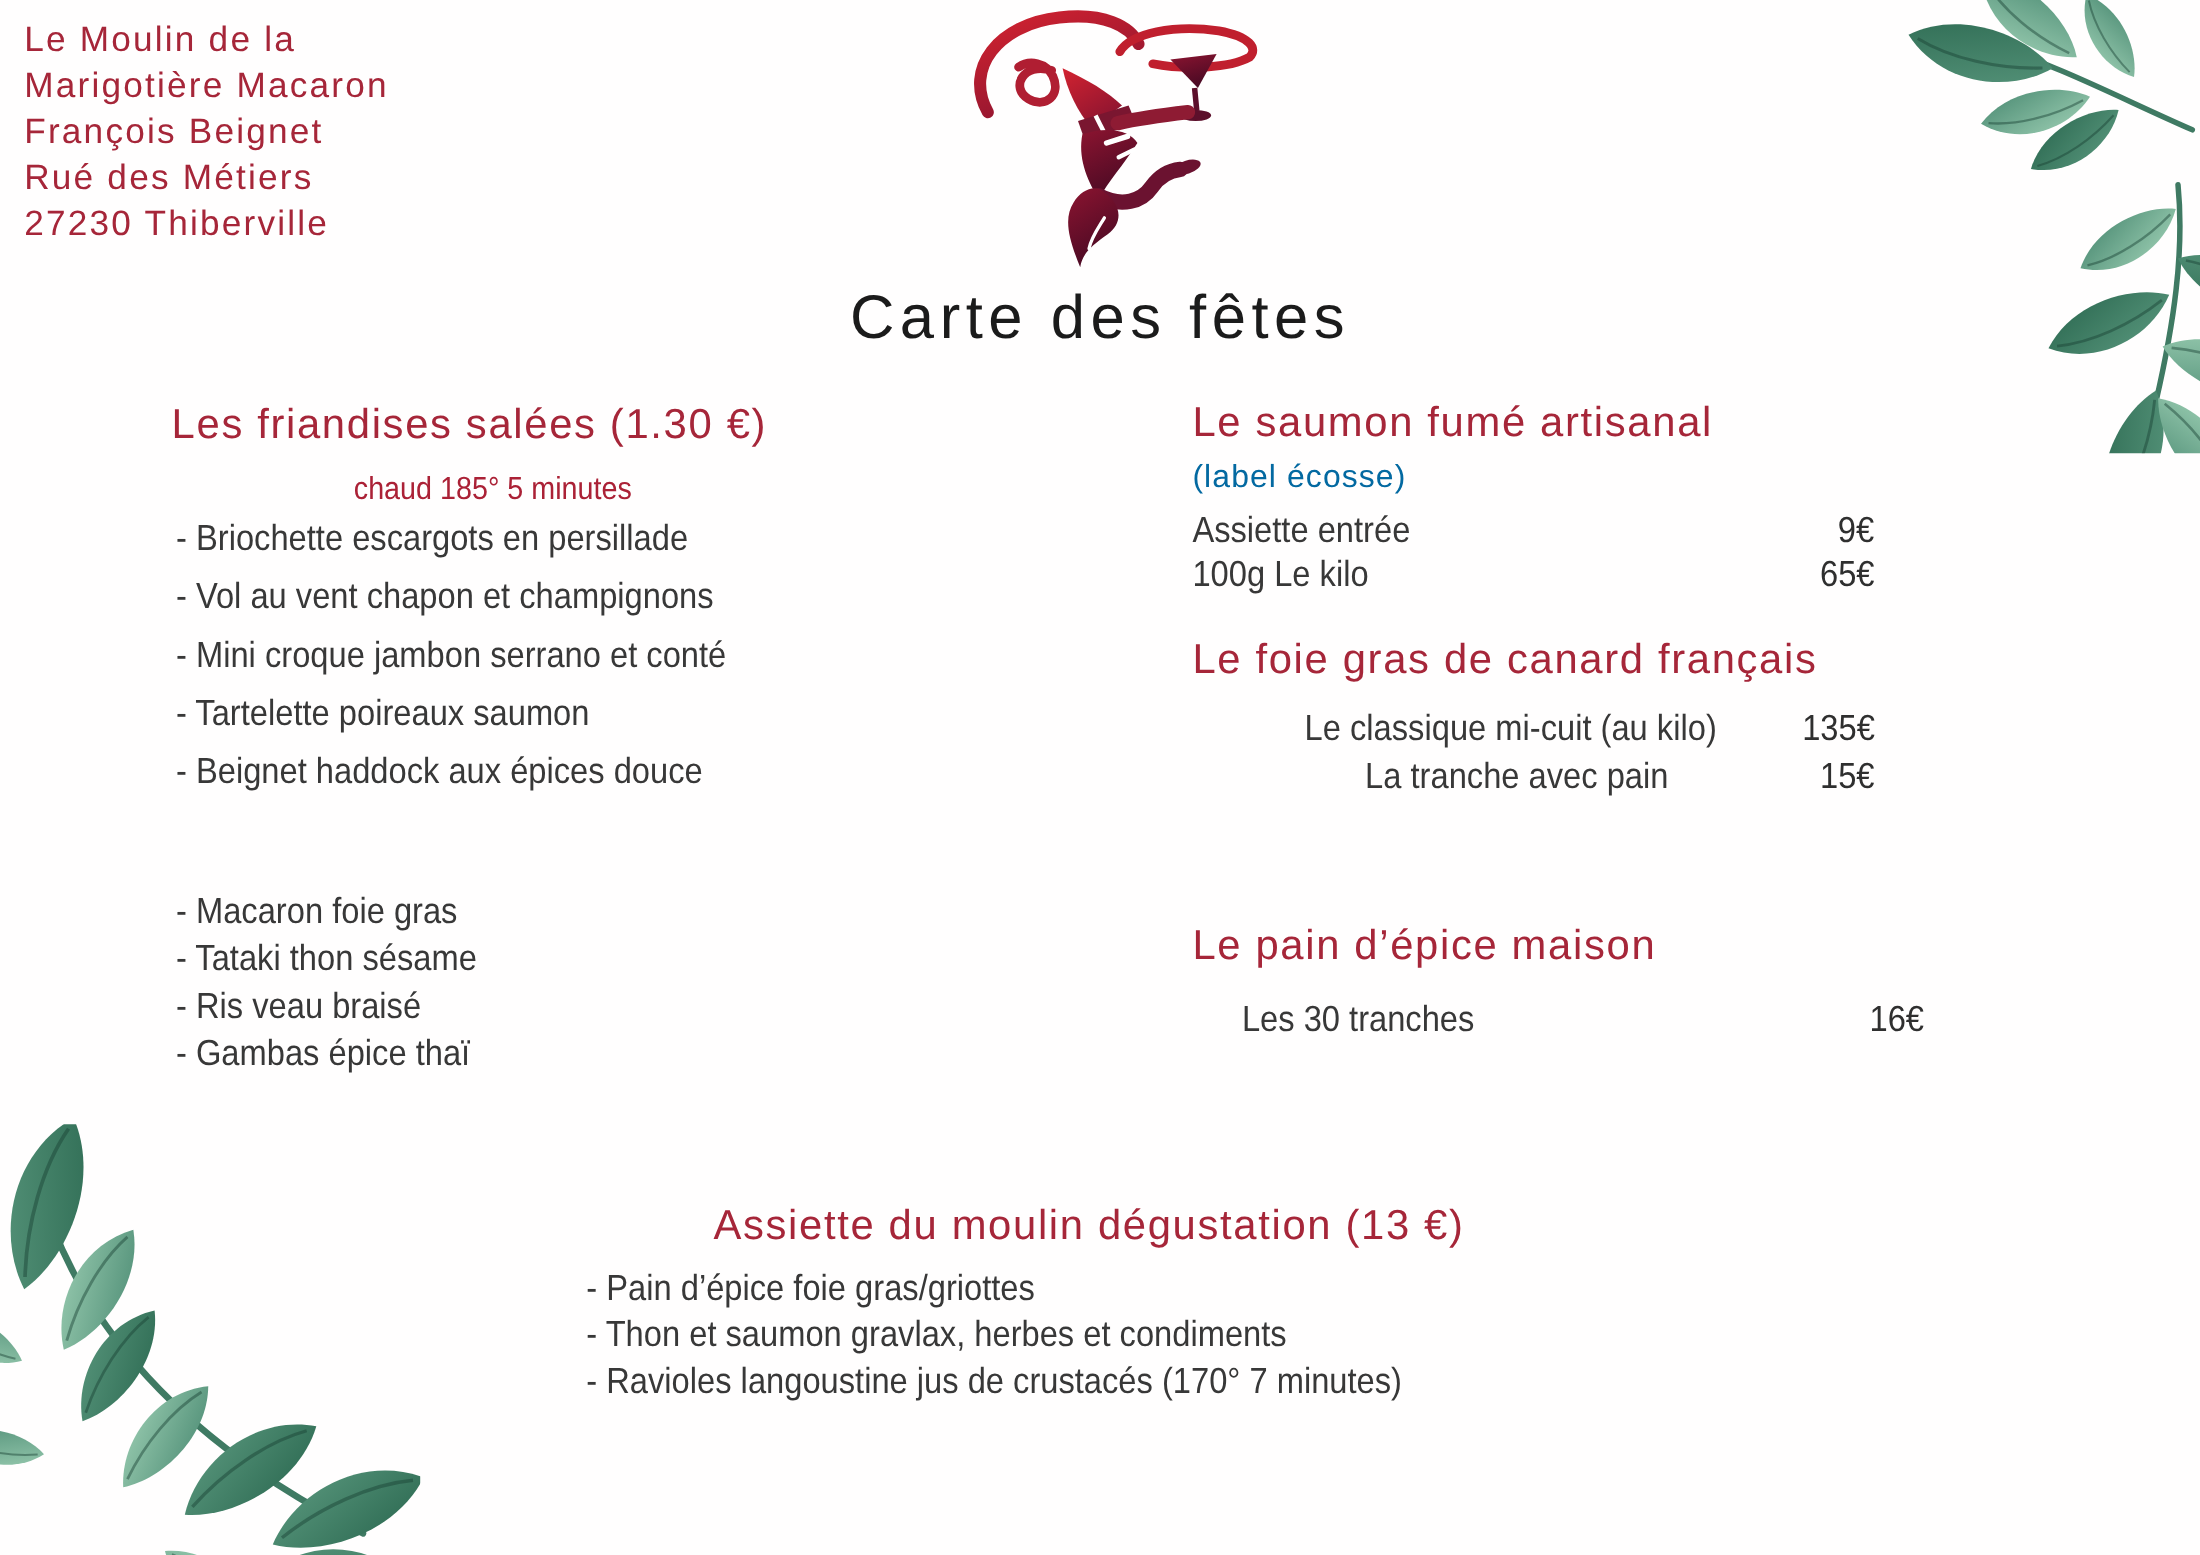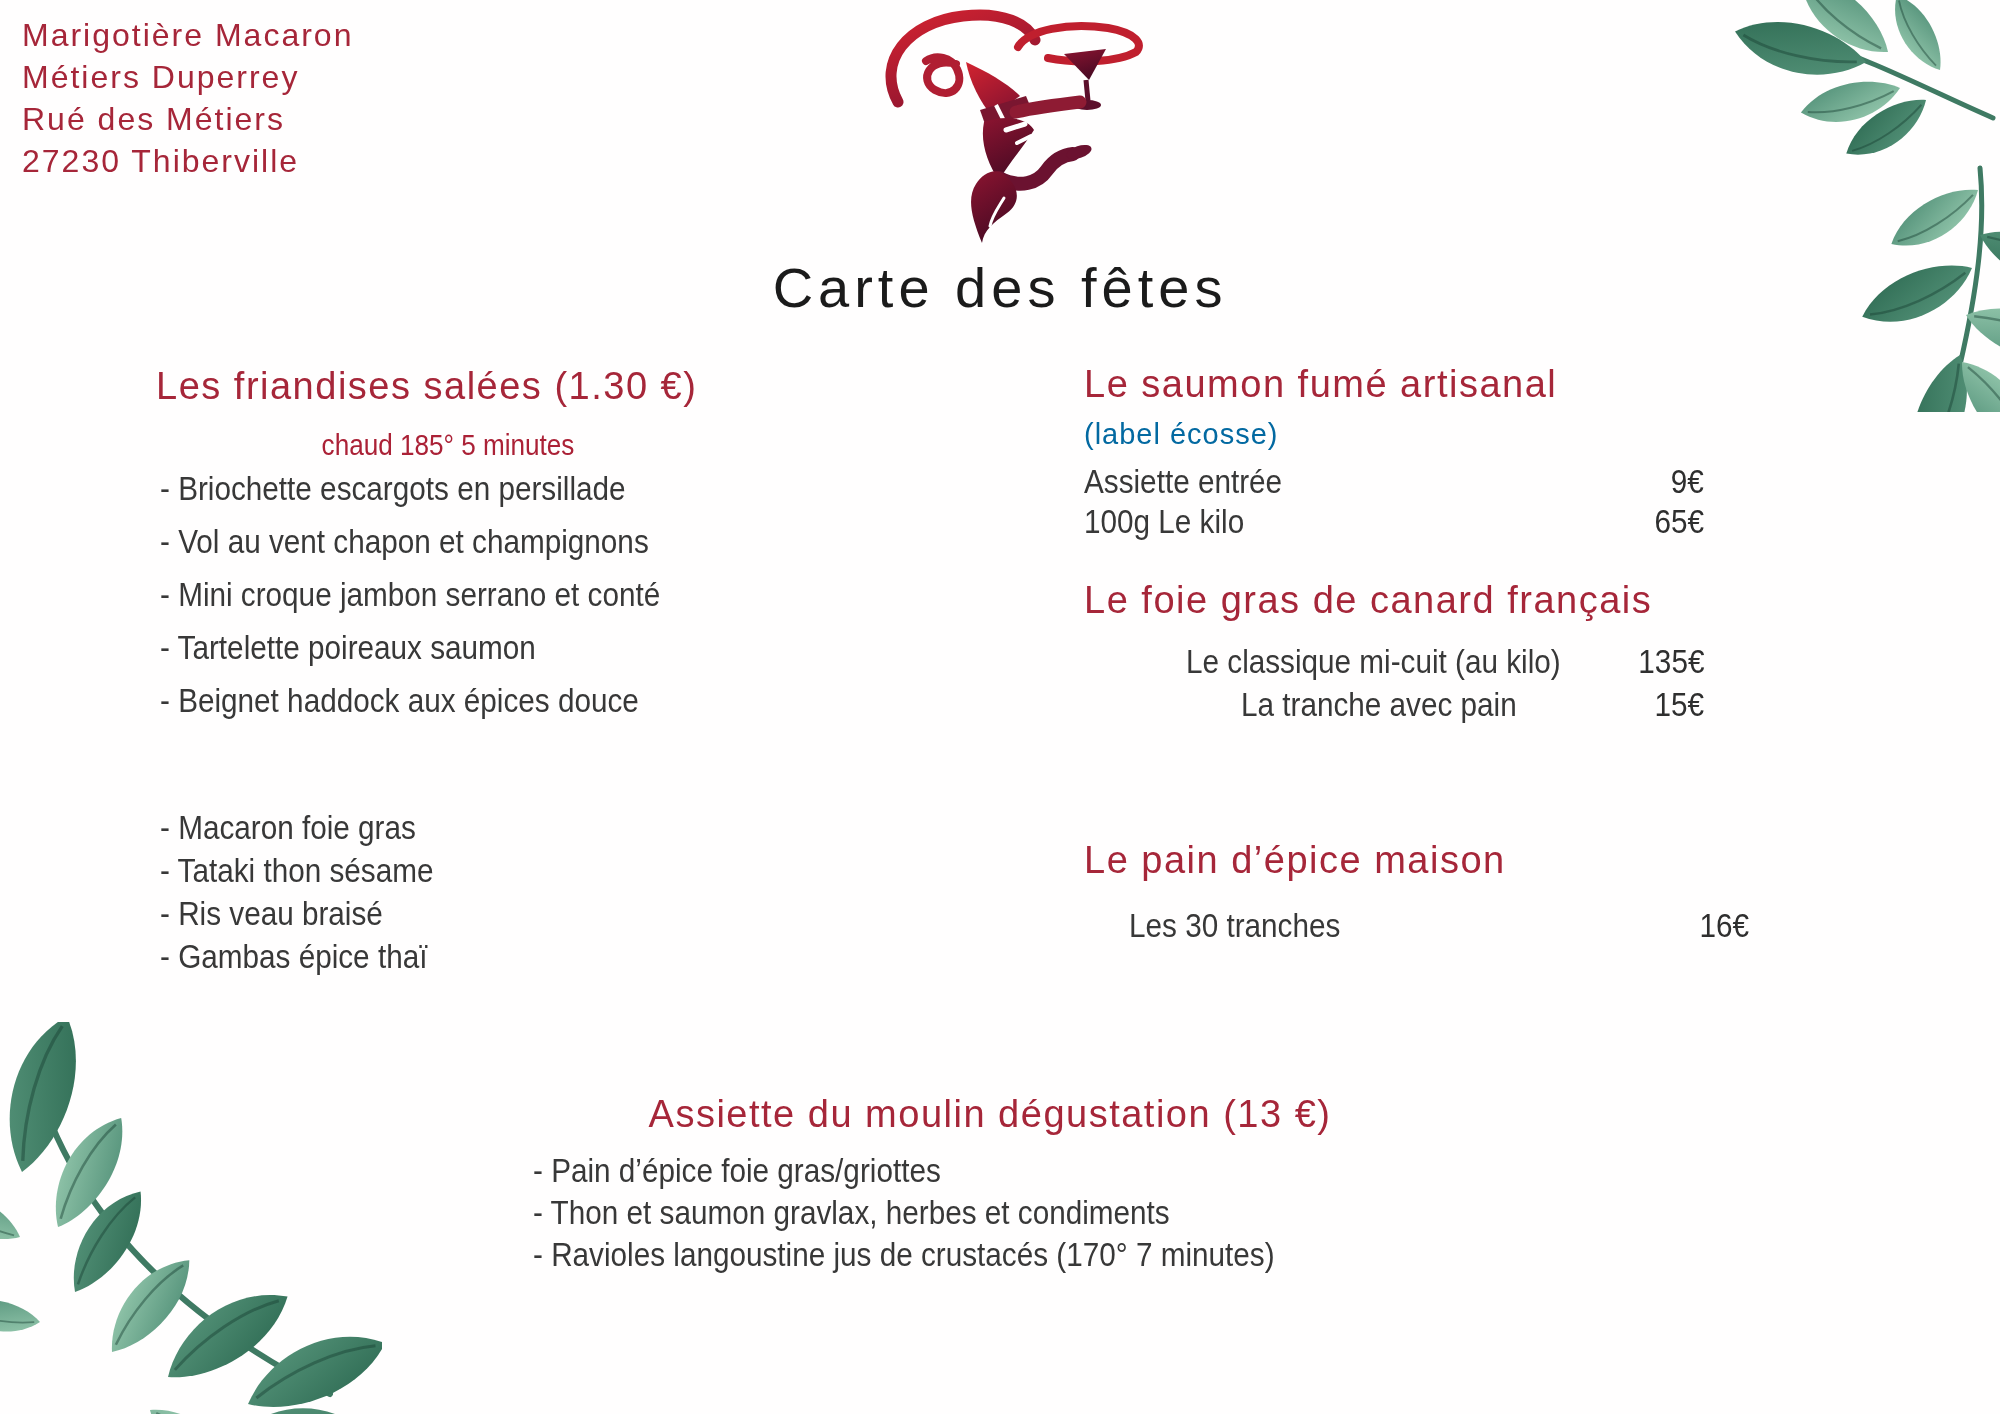--- a/index.html
+++ b/index.html
@@ -60,22 +60,23 @@
   .ul1 li{line-height:53px;}
   .ul2 li{line-height:43px;}
   .ul3 li{line-height:42px;}
 </style>
 </head>
 <body>
 
 <div class="page">
 
   <div class="abs address">
+    <div>Le Moulin de la</div>
     <div>Marigotière Macaron</div>
-    <div>Métiers Duperrey</div>
+    <div>François Beignet</div>
     <div>Rué des Métiers</div>
     <div>27230 Thiberville</div>
   </div>
 
   <svg class="abs" style="left:868px; top:2px;" width="282" height="242" viewBox="0 0 282 242" aria-hidden="true">
     <defs>
       <linearGradient id="gRed" x1="0" y1="0" x2="0.6" y2="1">
         <stop offset="0" stop-color="#d32330"></stop>
           <stop offset="1" stop-color="#8c1430"></stop>
       </linearGradient>

